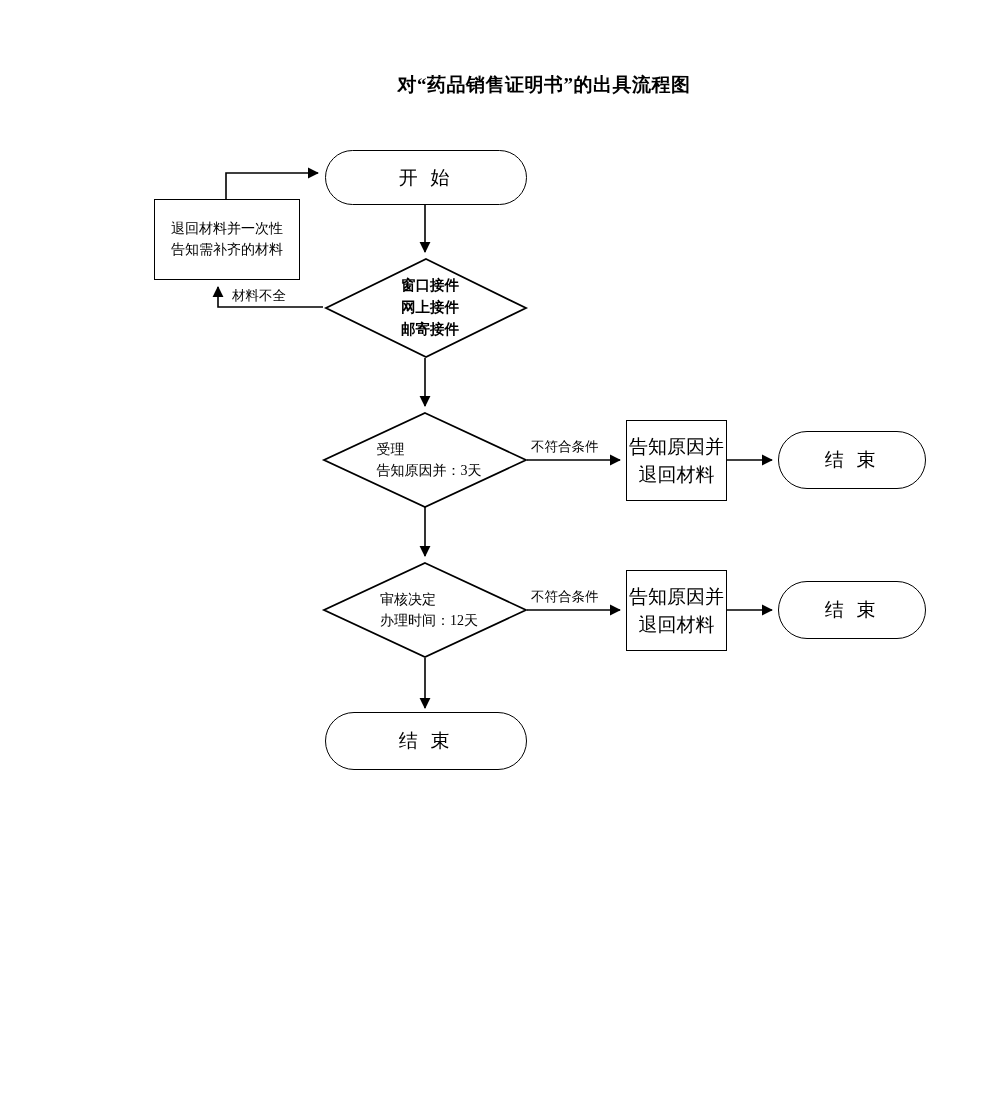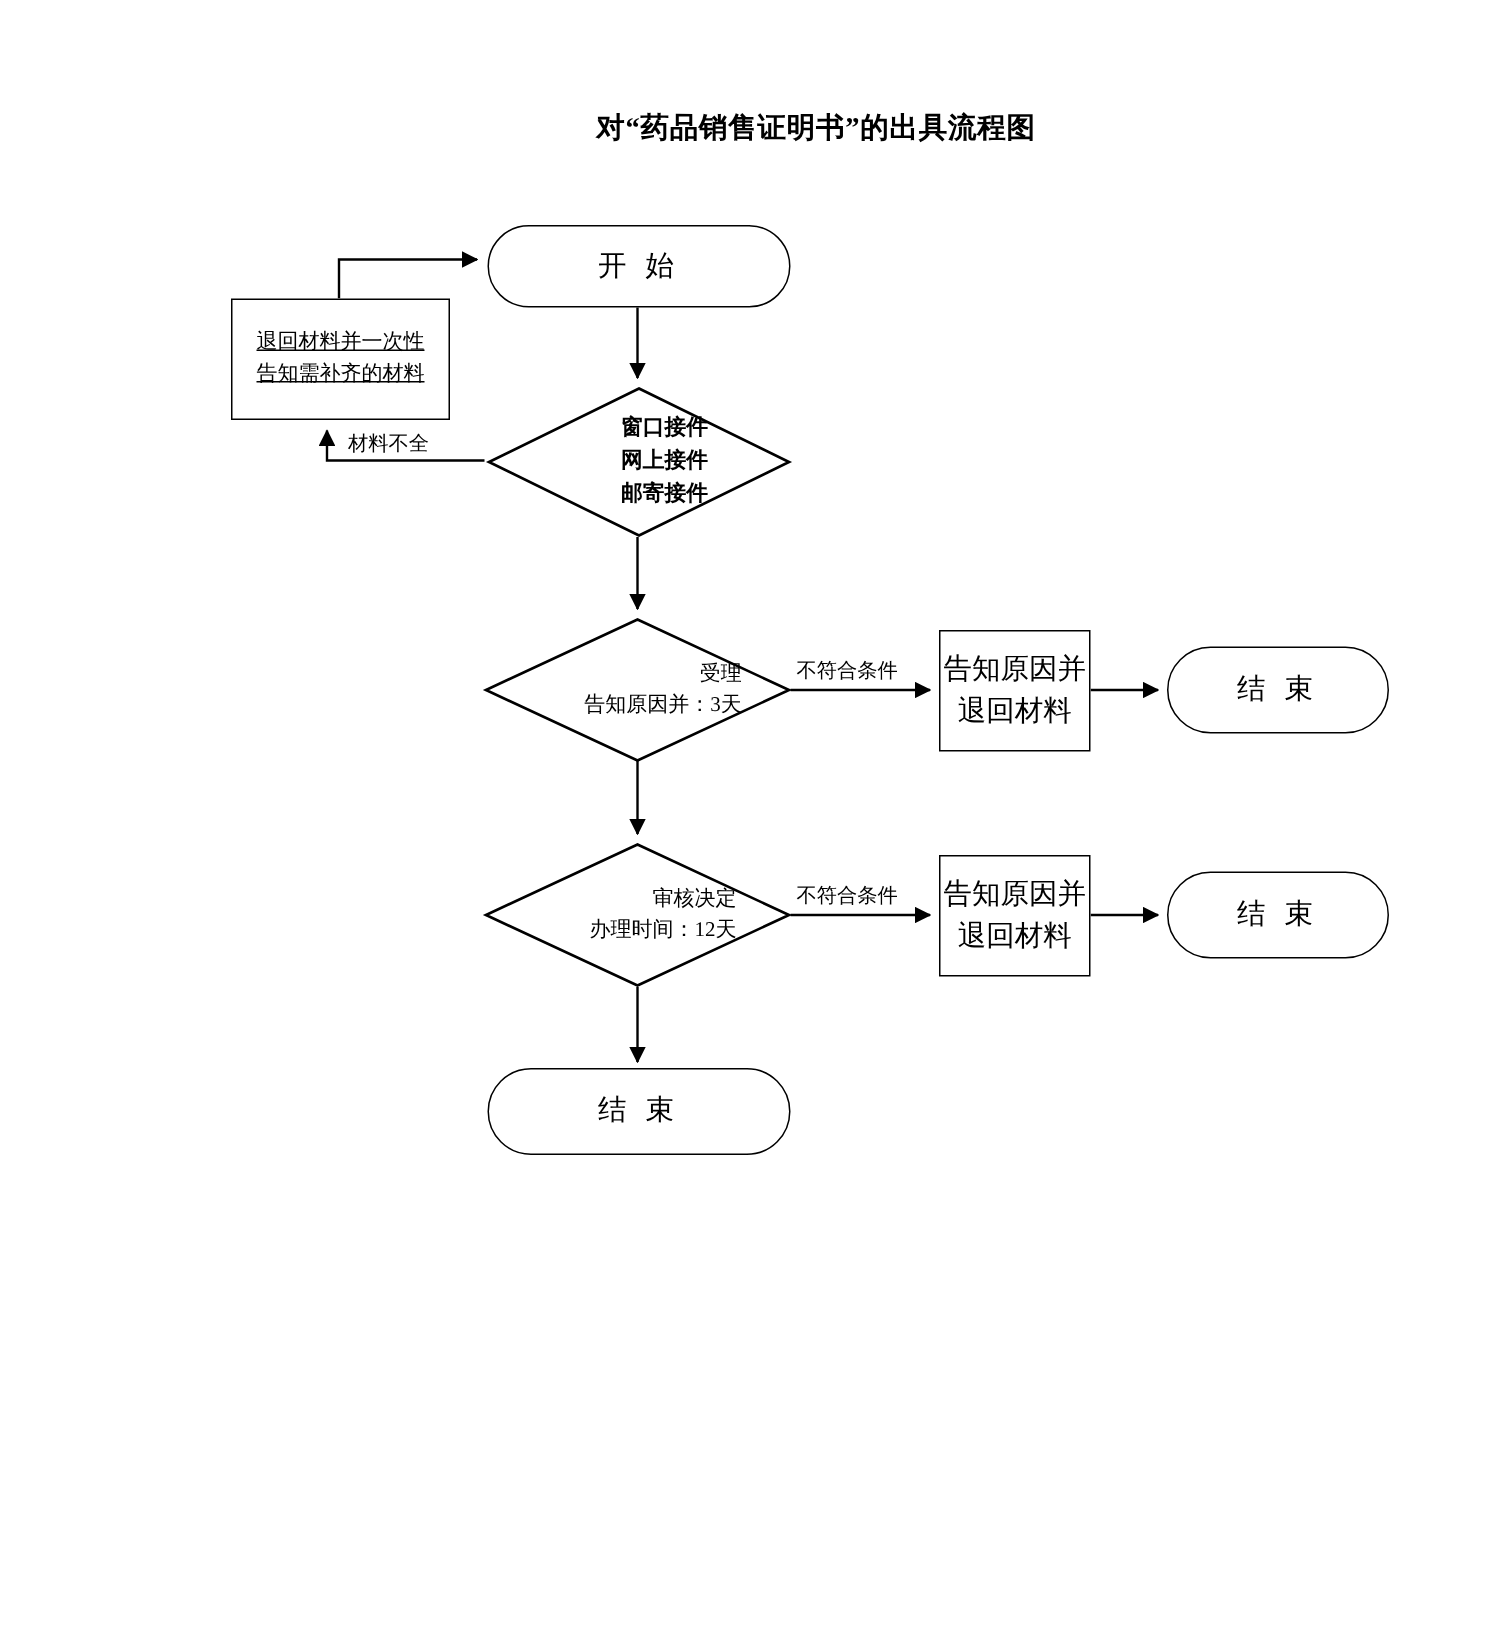--- a/index.html
+++ b/index.html
@@ -54,28 +54,28 @@
     position: absolute;
   }
   .diamond-wrap svg {
     position: absolute;
     left: 0;
     top: 0;
     overflow: visible;
   }
   .diamond-label {
     position: absolute;
-    left: 17px;
+    left: 4px;
     top: 0;
     width: 100%;
     height: 100%;
     display: flex;
     align-items: center;
     justify-content: center;
-    text-align: right;
+    text-align: left;
     line-height: 1.5;
     font-size: 14px;
     white-space: pre-line;
   }
   .diamond-label.bold {
     font-weight: bold;
     font-size: 14.5px;
   }
   .edge-label {
     position: absolute;
@@ -125,21 +125,21 @@
 
     <line x1="727" y1="610" x2="772" y2="610" stroke="#000" stroke-width="1.6" marker-end="url(#arrow)"></line>
 
     <line x1="425" y1="658" x2="425" y2="708" stroke="#000" stroke-width="1.6" marker-end="url(#arrow)"></line>
   </svg>
 
   <div class="node terminator" style="left:325px; top:150px; width:202px; height:55px;">
     <span>开 始</span>
   </div>
 
-  <div class="node rect txt2" style="left:154px; top:199px; width:146px; height:81px; font-size:14px;text-decoration:underline;">
+  <div class="node rect txt2" style="left:154px; top:199px; width:146px; height:81px; font-size:14px;">
     <span class="txt2">退回材料并一次性
 告知需补齐的材料</span>
   </div>
 
   <div class="diamond-wrap" style="left:325px; top:258px; width:202px; height:100px;">
     <svg width="202" height="100" viewBox="0 0 202 100">
       <polygon points="101,1 201,50 101,99 1,50" fill="#ffffff" stroke="#000000" stroke-width="1.8"></polygon>
     </svg>
     <div class="diamond-label bold">窗口接件
 网上接件

